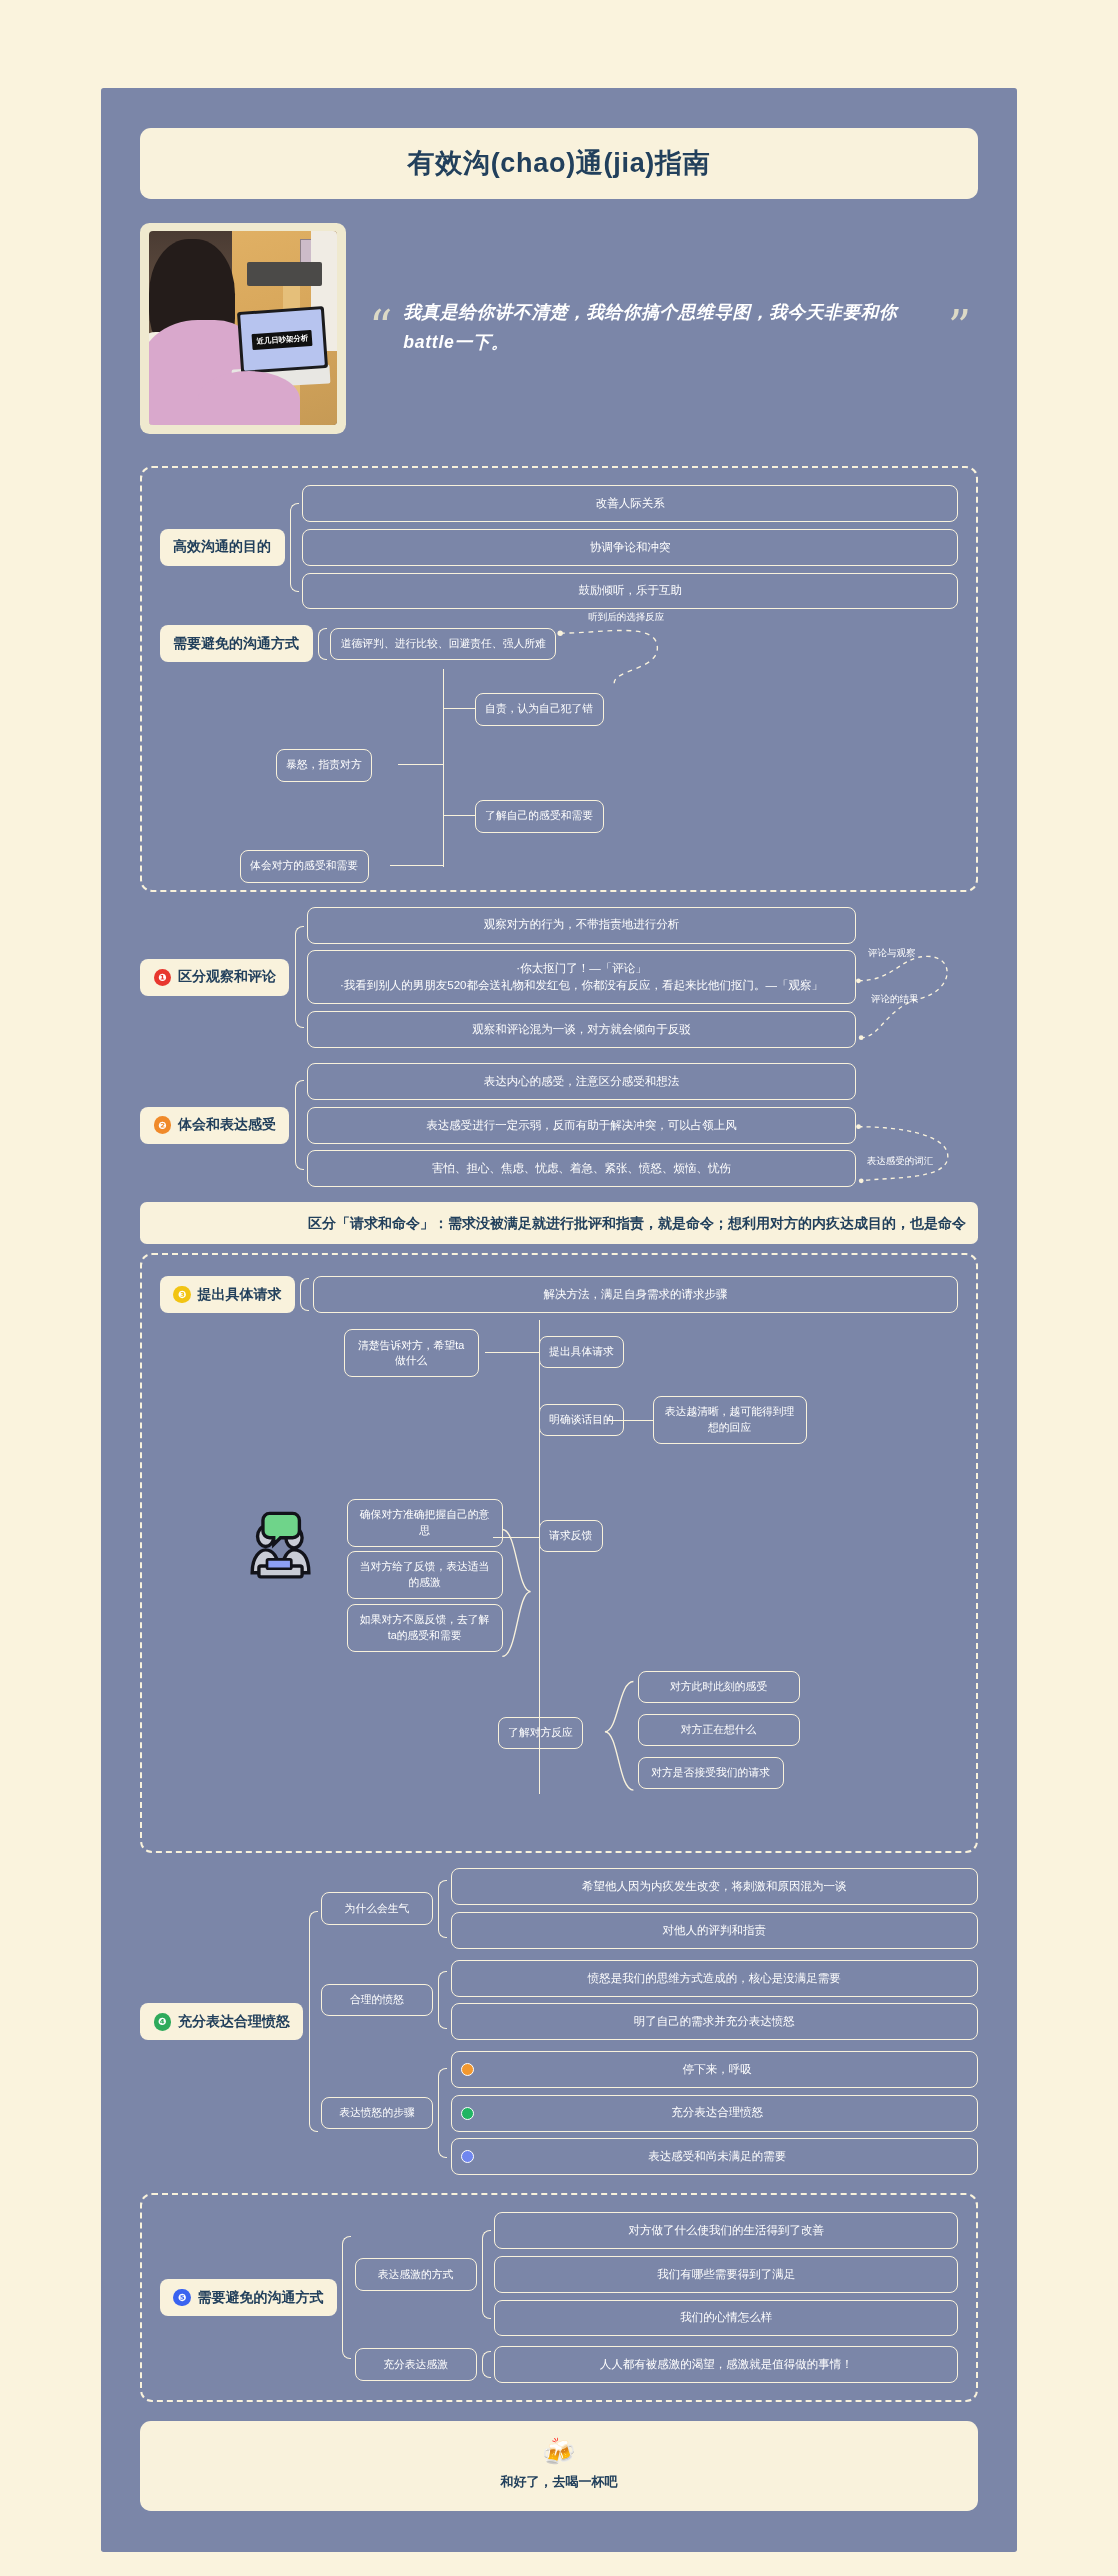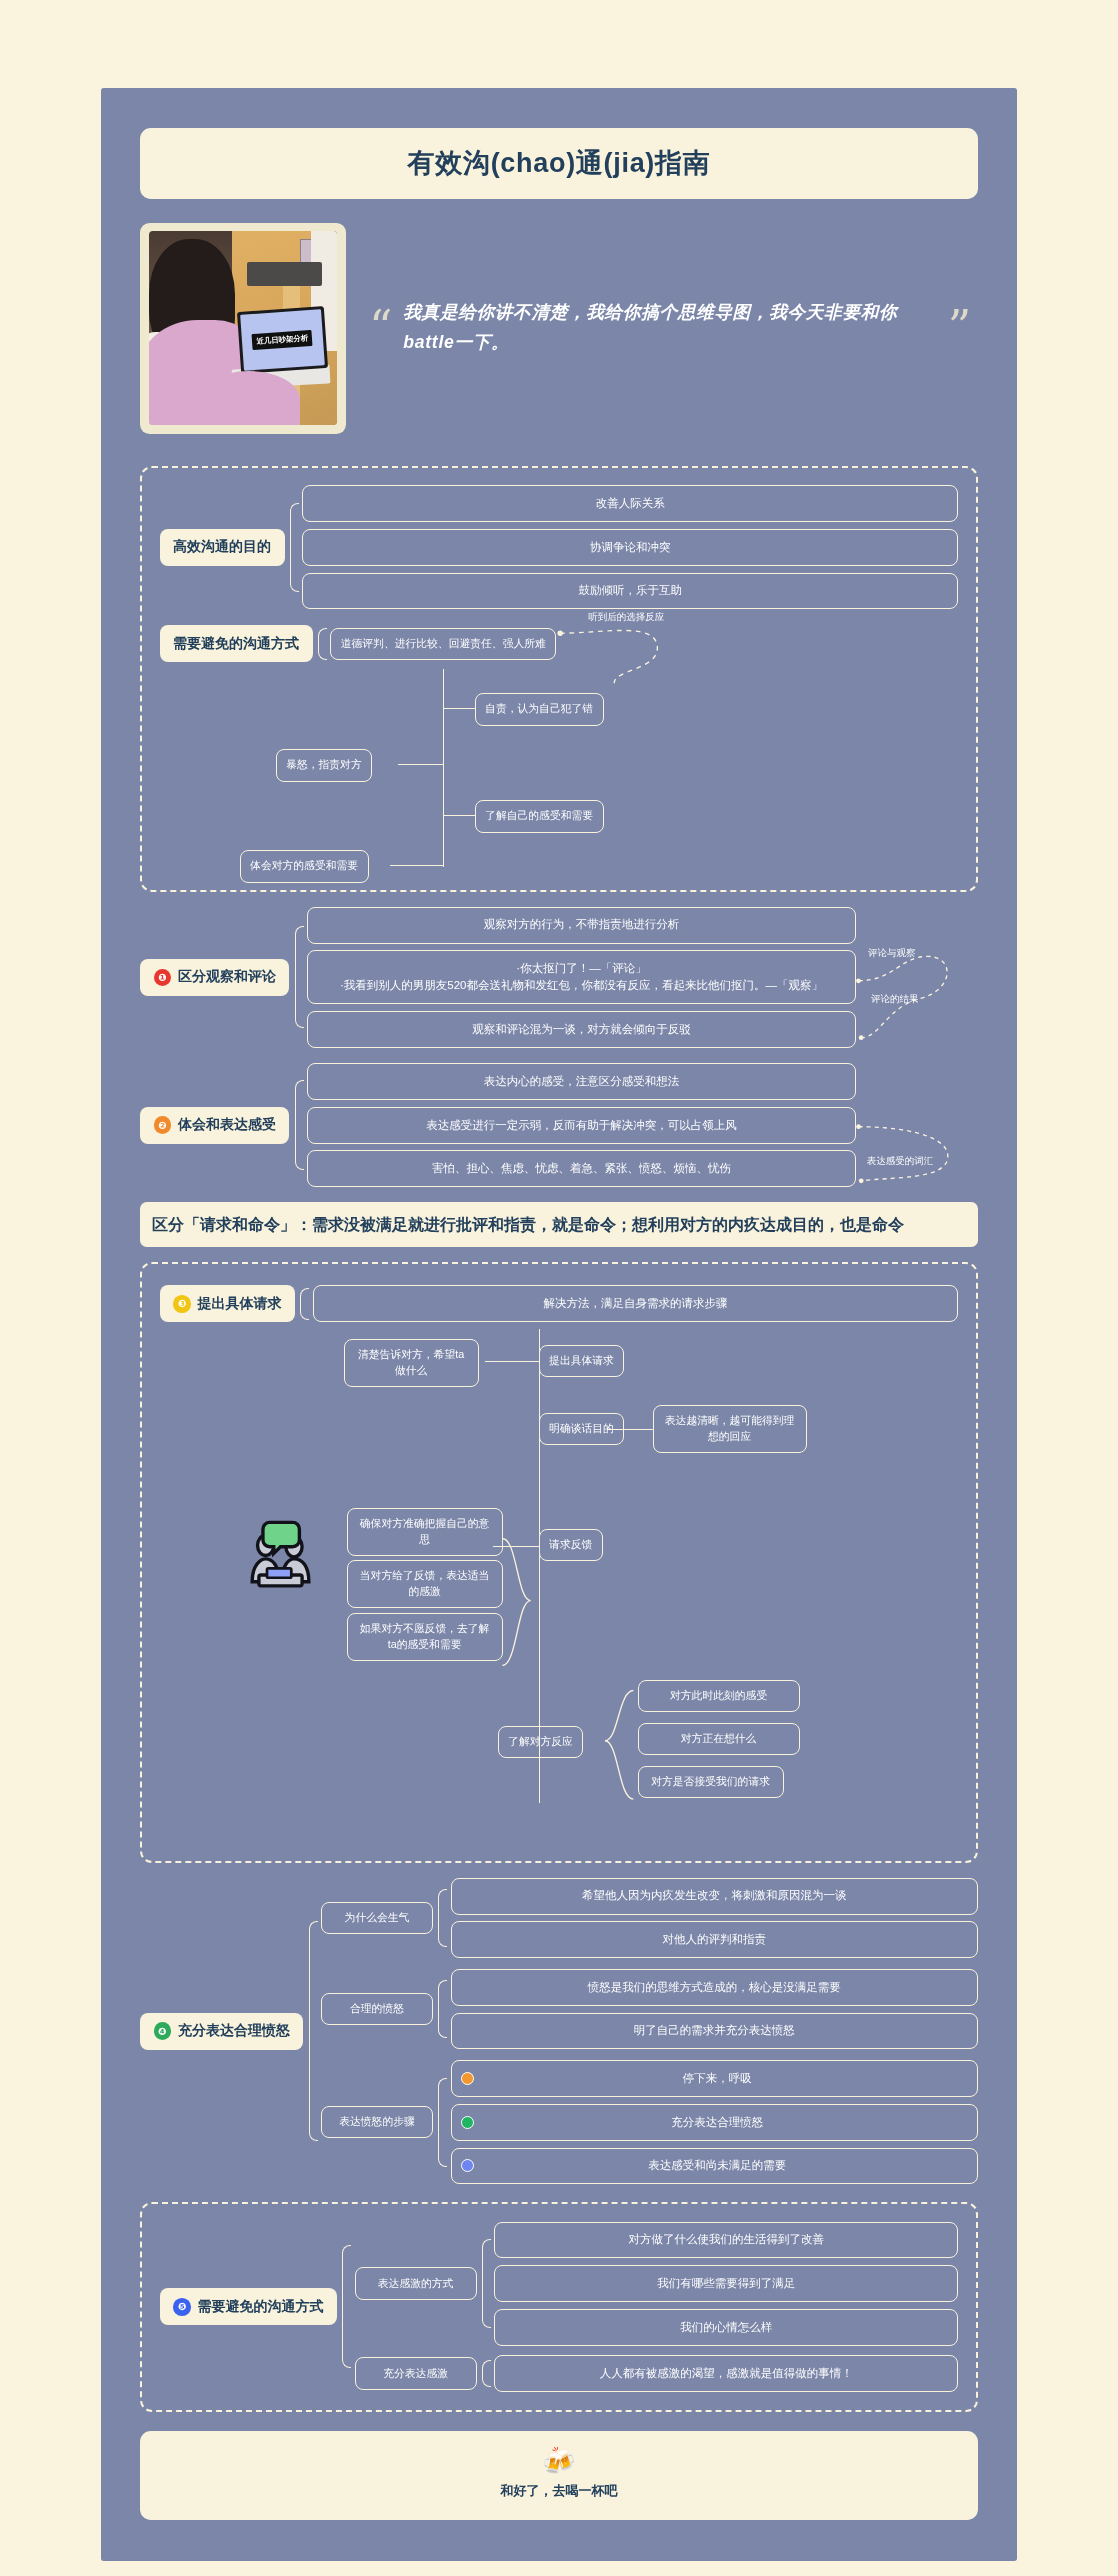--- a/index.html
+++ b/index.html
@@ -244,27 +244,27 @@
     font-size:10.8px;
     padding:7.4px 9.5px;
     text-align:center;
     line-height:1.45;
     background:transparent;
   }
 
   .fullnote{
     background:var(--cream);
     color:var(--ink);
-    font-size:16px;
+    font-size:14px;
     font-weight:bold;
     border-radius:6.8px;
     padding:9.5px 12px;
-    text-align:left;
+    text-align:right;
     line-height:1.6;
-    margin:0 12px 15px 12px;
+    margin:0 12px 9px 12px;
   }
 
   
   .side-note{
     position:absolute;
     color:#ffffff;
     font-size:9.5px;
     white-space:nowrap;
   }
 

